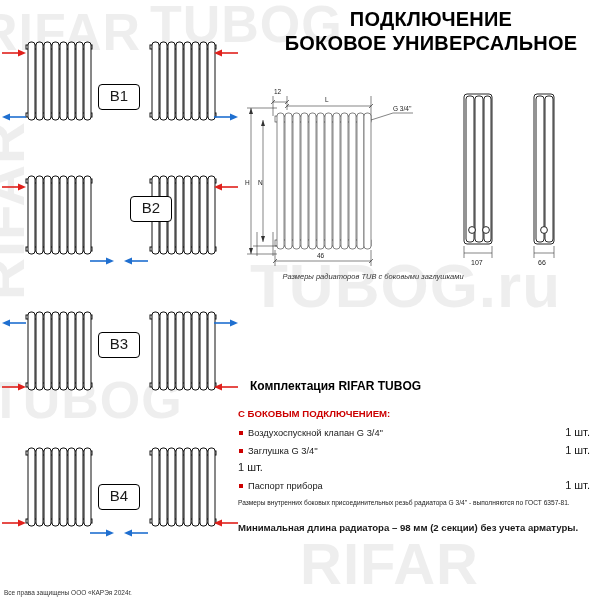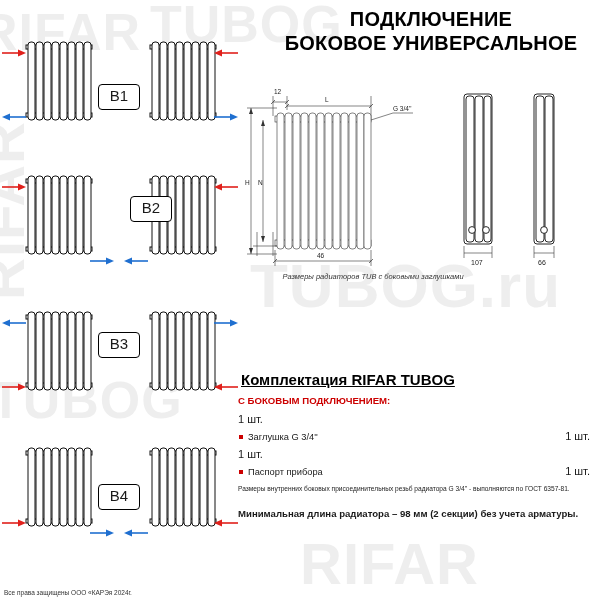--- a/index.html
+++ b/index.html
@@ -115,24 +115,23 @@
     left: 238px;
     top: 366px;
     width: 352px;
     z-index: 10;
     font-size: 9.3px;
     line-height: 1.45;
     color: #1a1a1a;
   }
   .kit-title {
     font-weight: bold;
-    font-size: 15px;
+    font-size: 12px;
     color: #000;
-    margin: 3px;
-    text-decoration: underline;
+    margin: 12px;
   }
   .kit-title-red {
     font-weight: bold;
     font-size: 9.6px;
     color: #cc0000;
     margin: 0 0 4px 0;
   }
   .kit-list {
     margin: 0;
     padding: 0;
@@ -546,20 +545,21 @@
       </g>
     </svg>
   </div>
 
   <div class="textblock">
     <p class="kit-title">Комплектация RIFAR TUBOG</p>
     <p class="kit-title-red">С БОКОВЫМ ПОДКЛЮЧЕНИЕМ:</p>
 
     <div class="kit-list">
       <div class="kit-row">
+        <span class="kit-name">Воздухоспускной клапан G 3/4''</span>
         <span class="kit-qty">1 шт.</span>
       </div>
       <div class="kit-row">
         <span class="kit-name">Заглушка G 3/4''</span>
         <span class="kit-qty">1 шт.</span>
       </div>
       <div class="kit-row">
         <span class="kit-qty">1 шт.</span>
       </div>
       <div class="kit-row">

